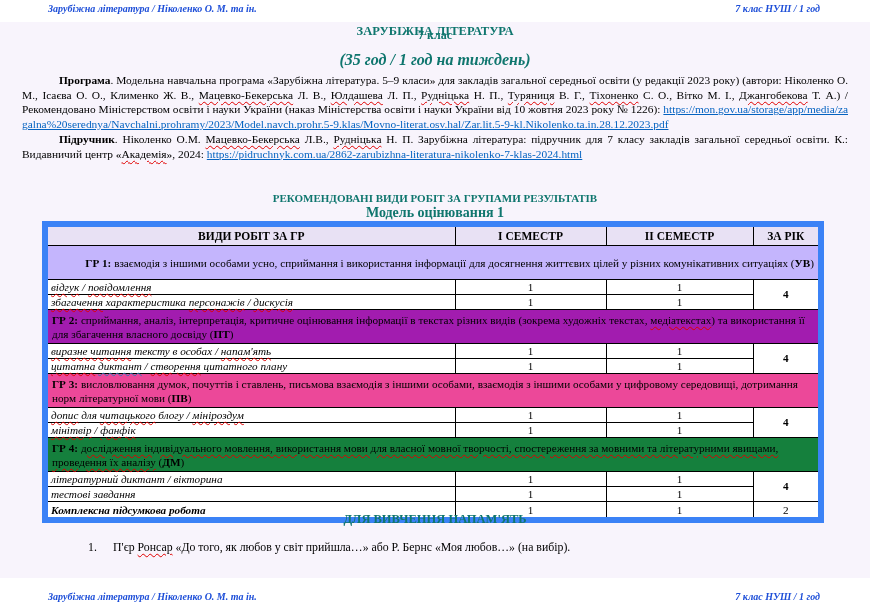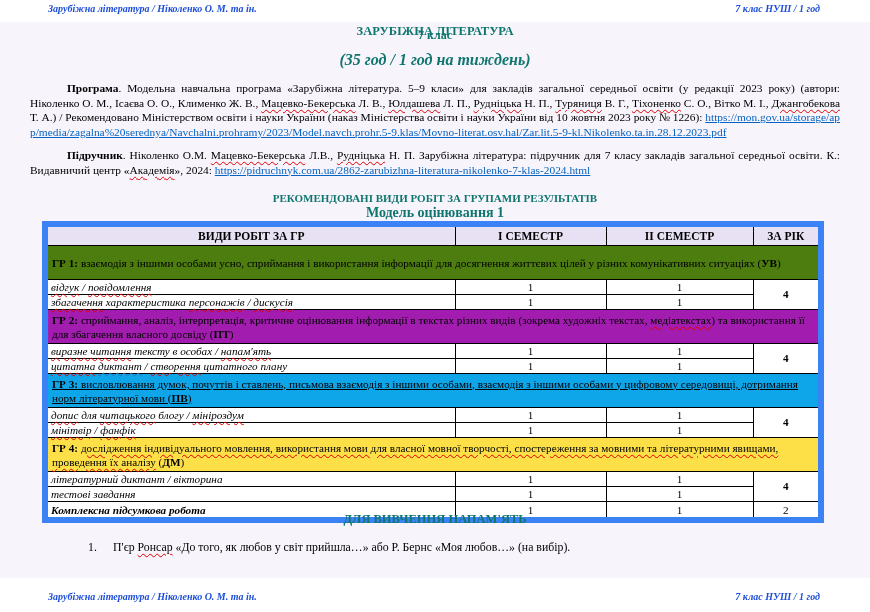--- a/index.html
+++ b/index.html
@@ -18,21 +18,21 @@
   .ctr{position:absolute;left:0;width:870px;text-align:center;color:#0f766e;font-weight:bold}
   .t1{top:24px;font-size:12.5px}
   .t2{top:28px;font-size:12px}
   .t3{top:51px;font-size:16px;font-style:italic}
   .sec{top:192px;font-size:11px}
   .sub{top:205px;font-size:14px}
   .mem{top:512px;font-size:12.5px}
 
   
   .doc{position:absolute;left:22px;top:73px;width:826px;font-size:11.4px;line-height:14.7px;text-align:justify}
-  .doc p{margin:8px;text-indent:37px}
+  .doc p{margin:0;text-indent:37px}
 
   
   .b{font-weight:bold}
   .i{font-style:italic}
   .sq{text-decoration:underline;text-decoration-style:wavy;text-decoration-color:#e00000;text-decoration-thickness:1px;text-underline-offset:2px}
   .bq{text-decoration:underline;text-decoration-style:wavy;text-decoration-color:#2e75b6;text-decoration-thickness:1px;text-underline-offset:2px}
   .link{color:#0563c1;text-decoration:underline;word-break:break-all}
 
   
   table.results{position:absolute;left:42px;top:221px;width:776px;border-collapse:collapse;
@@ -81,21 +81,21 @@
   <thead>
     <tr>
       <th>ВИДИ РОБІТ ЗА ГР</th>
       <th>І СЕМЕСТР</th>
       <th>ІІ СЕМЕСТР</th>
       <th>ЗА РІК</th>
     </tr>
   </thead>
   <tbody>
       <tr class="grouprow">
-        <td colspan="4" style="background: #4d7c0f;"><span class="b">ГР 1:</span><span> взаємодія з іншими особами усно, сприймання і використання інформації для досягнення життєвих цілей у різних комунікативних ситуаціях (</span><span class="b">УВ</span><span>)</span></td>
+        <td colspan="4" style="background: #c4b5fd; text-align: right;"><span class="b">ГР 1:</span><span> взаємодія з іншими особами усно, сприймання і використання інформації для досягнення життєвих цілей у різних комунікативних ситуаціях (</span><span class="b">УВ</span><span>)</span></td>
       </tr>
       <tr class="actrow">
         <td class="act"><span class="i sq">відгук</span><span class="i"> / </span><span class="i sq">повідомлення</span></td>
         <td class="num">1</td>
         <td class="num">1</td>
         <td class="num year" rowspan="2">4</td>
       </tr>
       <tr class="actrow">
         <td class="act"><span class="i sq">збагачення</span><span class="i"> характеристика </span><span class="i sq">персонажів</span><span class="i"> / </span><span class="i sq">дискусія</span></td>
         <td class="num">1</td>
@@ -109,35 +109,35 @@
         <td class="num">1</td>
         <td class="num">1</td>
         <td class="num year" rowspan="2">4</td>
       </tr>
       <tr class="actrow">
         <td class="act"><span class="i sq">цитатна</span><span class="i"> </span><span class="i bq">диктант</span><span class="i"> / </span><span class="i sq">створення</span><span class="i"> цитатного плану</span></td>
         <td class="num">1</td>
         <td class="num">1</td>
       </tr>
       <tr class="grouprow">
-        <td colspan="4" style="background: #0ea5e9; text-decoration: underline;"><span class="b">ГР 3:</span><span> висловлювання думок, почуттів і ставлень, письмова взаємодія з іншими особами, взаємодія з іншими особами у цифровому середовищі, дотримання норм літературної мови (</span><span class="b">ПВ</span><span>)</span></td>
+        <td colspan="4" style="background: #ec4899;"><span class="b">ГР 3:</span><span> висловлювання думок, почуттів і ставлень, письмова взаємодія з іншими особами, взаємодія з іншими особами у цифровому середовищі, дотримання норм літературної мови (</span><span class="b">ПВ</span><span>)</span></td>
       </tr>
       <tr class="actrow">
         <td class="act"><span class="i sq">допис</span><span class="i"> для </span><span class="i sq">читацького</span><span class="i"> блогу / </span><span class="i sq">мініроздум</span></td>
         <td class="num">1</td>
         <td class="num">1</td>
         <td class="num year" rowspan="2">4</td>
       </tr>
       <tr class="actrow">
         <td class="act"><span class="i sq">мінітвір</span><span class="i"> / </span><span class="i sq">фанфік</span></td>
         <td class="num">1</td>
         <td class="num">1</td>
       </tr>
       <tr class="grouprow">
-        <td colspan="4" style="background: #fde047;"><span class="b">ГР 4:</span><span> </span><span class="sq">дослідження індивідуального мовлення, використання мови для власної мовної творчості, спостереження за мовними та літературними явищами, проведення їх аналізу</span><span> (</span><span class="b">ДМ</span><span>)</span></td>
+        <td colspan="4" style="background: #15803d;"><span class="b">ГР 4:</span><span> </span><span class="sq">дослідження індивідуального мовлення, використання мови для власної мовної творчості, спостереження за мовними та літературними явищами, проведення їх аналізу</span><span> (</span><span class="b">ДМ</span><span>)</span></td>
       </tr>
       <tr class="actrow">
         <td class="act"><span class="i">літературний диктант / вікторина</span></td>
         <td class="num">1</td>
         <td class="num">1</td>
         <td class="num year" rowspan="2">4</td>
       </tr>
       <tr class="actrow">
         <td class="act"><span class="i">тестові завдання</span></td>
         <td class="num">1</td>

